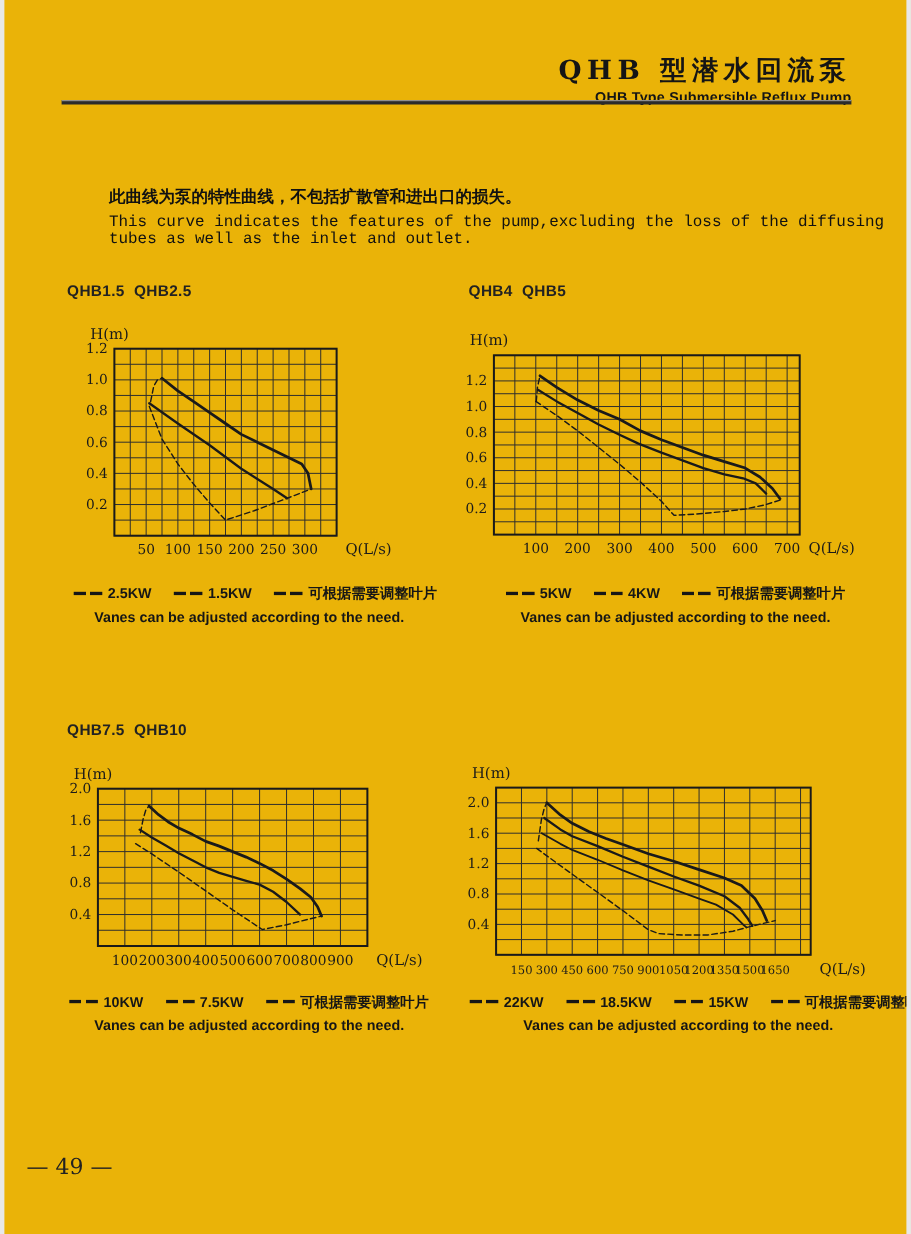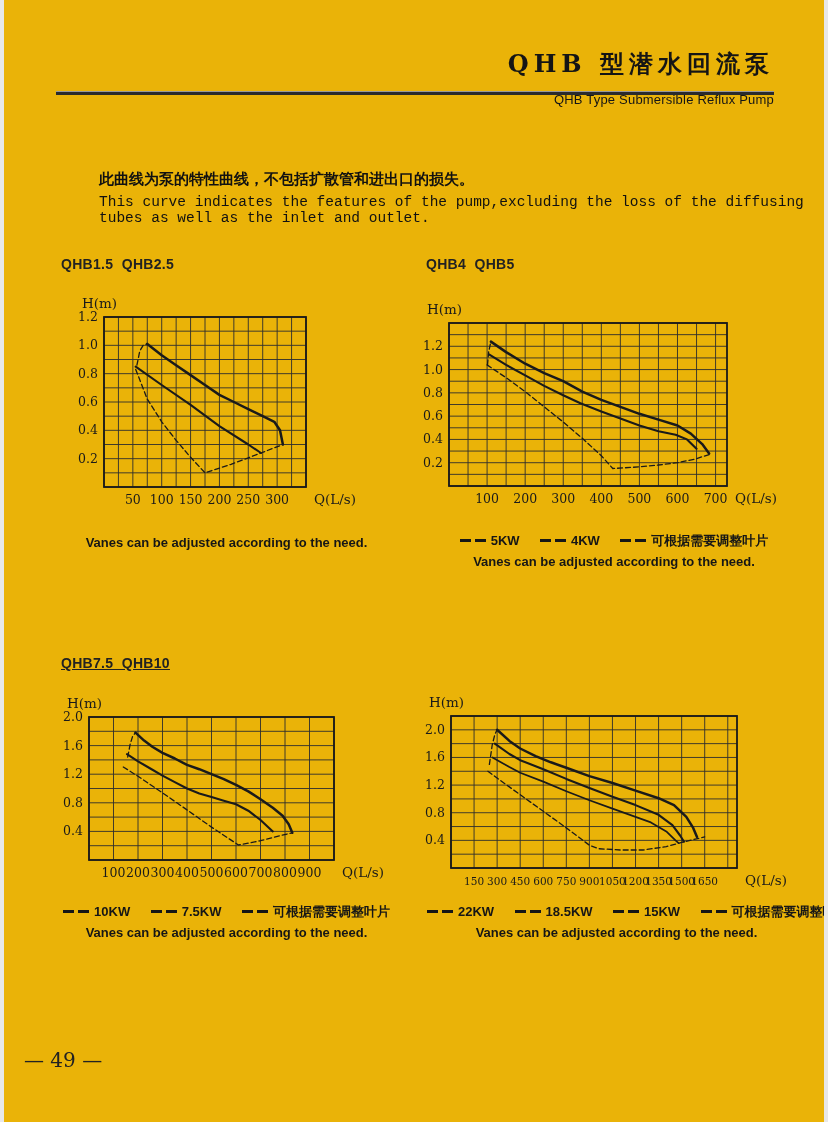--- a/index.html
+++ b/index.html
@@ -4,33 +4,33 @@
 <style>
   html,body{margin:0;padding:0;background:#e8e8e8;}
   .page{
     position:relative;width:820px;height:1122px;margin:0 auto;
     background:#eab308;overflow:hidden;
     font-family:"Liberation Sans",sans-serif;color:#1a1a1a;
   }
   
   .hdr{position:absolute;top:48px;right:50px;text-align:right;}
   .hdr-zh{font-family:"DejaVu Serif",serif;font-weight:bold;font-size:24px;letter-spacing:5px;color:#151515;}
-  .hdr-en{font-size:13px;font-weight:normal;letter-spacing:0.2px;margin-top:12px;color:#151515;}
+  .hdr-en{font-size:13px;font-weight:bold;letter-spacing:0.2px;margin-top:1px;color:#151515;}
   .hdr-rule{position:absolute;left:52px;right:50px;top:91px;height:3px;background:#2b2b2b;border-top:1px solid #999;}
   
   .section-title{position:absolute;left:55px;top:124px;margin:0;font-size:22px;font-weight:bold;letter-spacing:0.5px;}
   .section-title .zh{letter-spacing:1px;margin-right:10px;}
   
   .intro-zh{position:absolute;left:95px;top:170px;margin:0;font-size:15px;font-weight:600;color:#111;}
   .intro-en{position:absolute;left:95px;top:194px;margin:0;font-family:Liberation Mono, monospace;font-size:14.5px;color:#111;}
   
   .chart-title{position:absolute;font-size:14px;font-weight:bold;white-space:pre;color:#222;letter-spacing:0.3px;}
   .t0{left:57px;top:256px;}
   .t1{left:422px;top:256px;}
-  .t2{left:57px;top:655px;text-decoration:underline;}
+  .t2{left:57px;top:655px;}
   .t3{left:422px;top:655px;}
   
   .chart{position:absolute;}
   .c0{left:55px;top:276px;}
   .c1{left:415px;top:276px;}
   .c2{left:50px;top:678px;}
   .c3{left:415px;top:678px;}
   
   .legend{position:absolute;text-align:center;}
   .l0{left:55px;top:531px;width:335px;}
@@ -257,20 +257,25 @@
       <text x="10" y="29" fill="#1a1a1a" font-family="&quot;DejaVu Serif&quot;,serif" font-size="13.5">H(m)</text>
       <text x="326" y="207" fill="#1a1a1a" font-family="&quot;DejaVu Serif&quot;,serif" font-size="13.5">Q(L/s)</text>
       <polyline points="78.1,51.8 90.4,62.9 101.2,70.5 116.6,78.1 131.9,84.3 147.3,89.8 170.4,98.1 193.5,105.0 216.5,112.6 239.6,120.2 255.0,127.1 267.3,138.9 274.2,149.9 278.0,158.9" fill="none" stroke="#1a1a1a" stroke-linejoin="round" stroke-linecap="round" stroke-width="2.5"></polyline>
       <polyline points="75.8,65.6 90.4,76.0 101.2,82.2 124.3,91.2 147.3,100.9 170.4,109.9 193.5,118.8 216.5,127.1 239.6,136.8 253.4,147.2 261.1,157.5 265.0,163.7" fill="none" stroke="#1a1a1a" stroke-linejoin="round" stroke-linecap="round" stroke-width="2.1"></polyline>
       <polyline points="73.5,79.5 90.4,89.1 101.2,94.7 124.3,103.6 147.3,113.3 170.4,122.3 193.5,130.6 216.5,138.9 231.9,144.4 247.3,153.4 256.5,162.4 259.6,165.1" fill="none" stroke="#1a1a1a" stroke-linejoin="round" stroke-linecap="round" stroke-width="1.7"></polyline>
       <polyline points="70.4,86.4 73.2,67.0 75.8,56.7 78.1,51.8" fill="none" stroke="#1a1a1a" stroke-linejoin="round" stroke-linecap="round" stroke-width="1.3" stroke-dasharray="5 3"></polyline>
       <polyline points="68.9,93.3 93.5,111.2 124.3,133.3 147.3,149.9 170.4,167.2 179.6,170.7 201.1,172.0 224.2,172.0 247.3,168.6 262.6,164.4 285.7,158.9" fill="none" stroke="#1a1a1a" stroke-linejoin="round" stroke-linecap="round" stroke-width="1.3" stroke-dasharray="5 3"></polyline>
     </svg>
 
   <div class="legend l0">
+    <div class="legend-row">
+      <span class="legend-item"><i class="swatch"></i><span>2.5KW</span></span>
+      <span class="legend-item"><i class="swatch"></i><span>1.5KW</span></span>
+      <span class="legend-item"><i class="swatch"></i><span>可根据需要调整叶片</span></span>
+    </div>
     <div class="legend-note">Vanes can be adjusted according to the need.</div>
   </div>
 
   <div class="legend l1">
     <div class="legend-row">
       <span class="legend-item"><i class="swatch"></i><span>5KW</span></span>
       <span class="legend-item"><i class="swatch"></i><span>4KW</span></span>
       <span class="legend-item"><i class="swatch"></i><span>可根据需要调整叶片</span></span>
     </div>
     <div class="legend-note">Vanes can be adjusted according to the need.</div>

